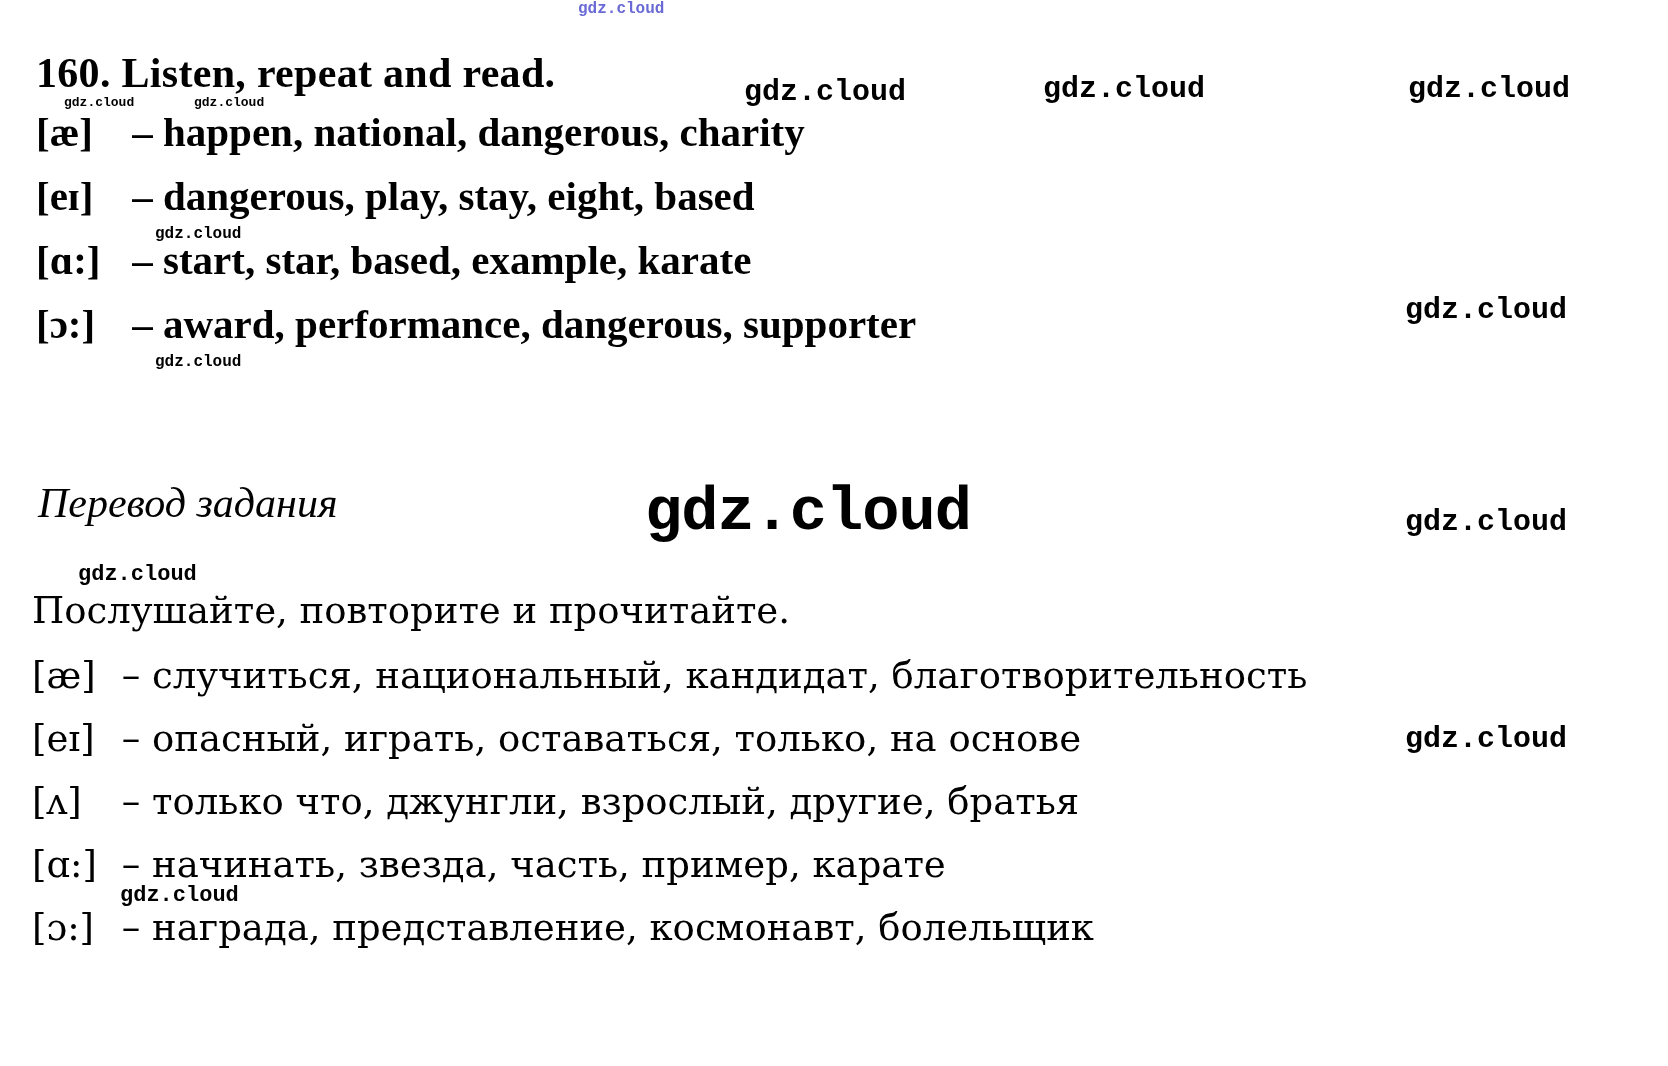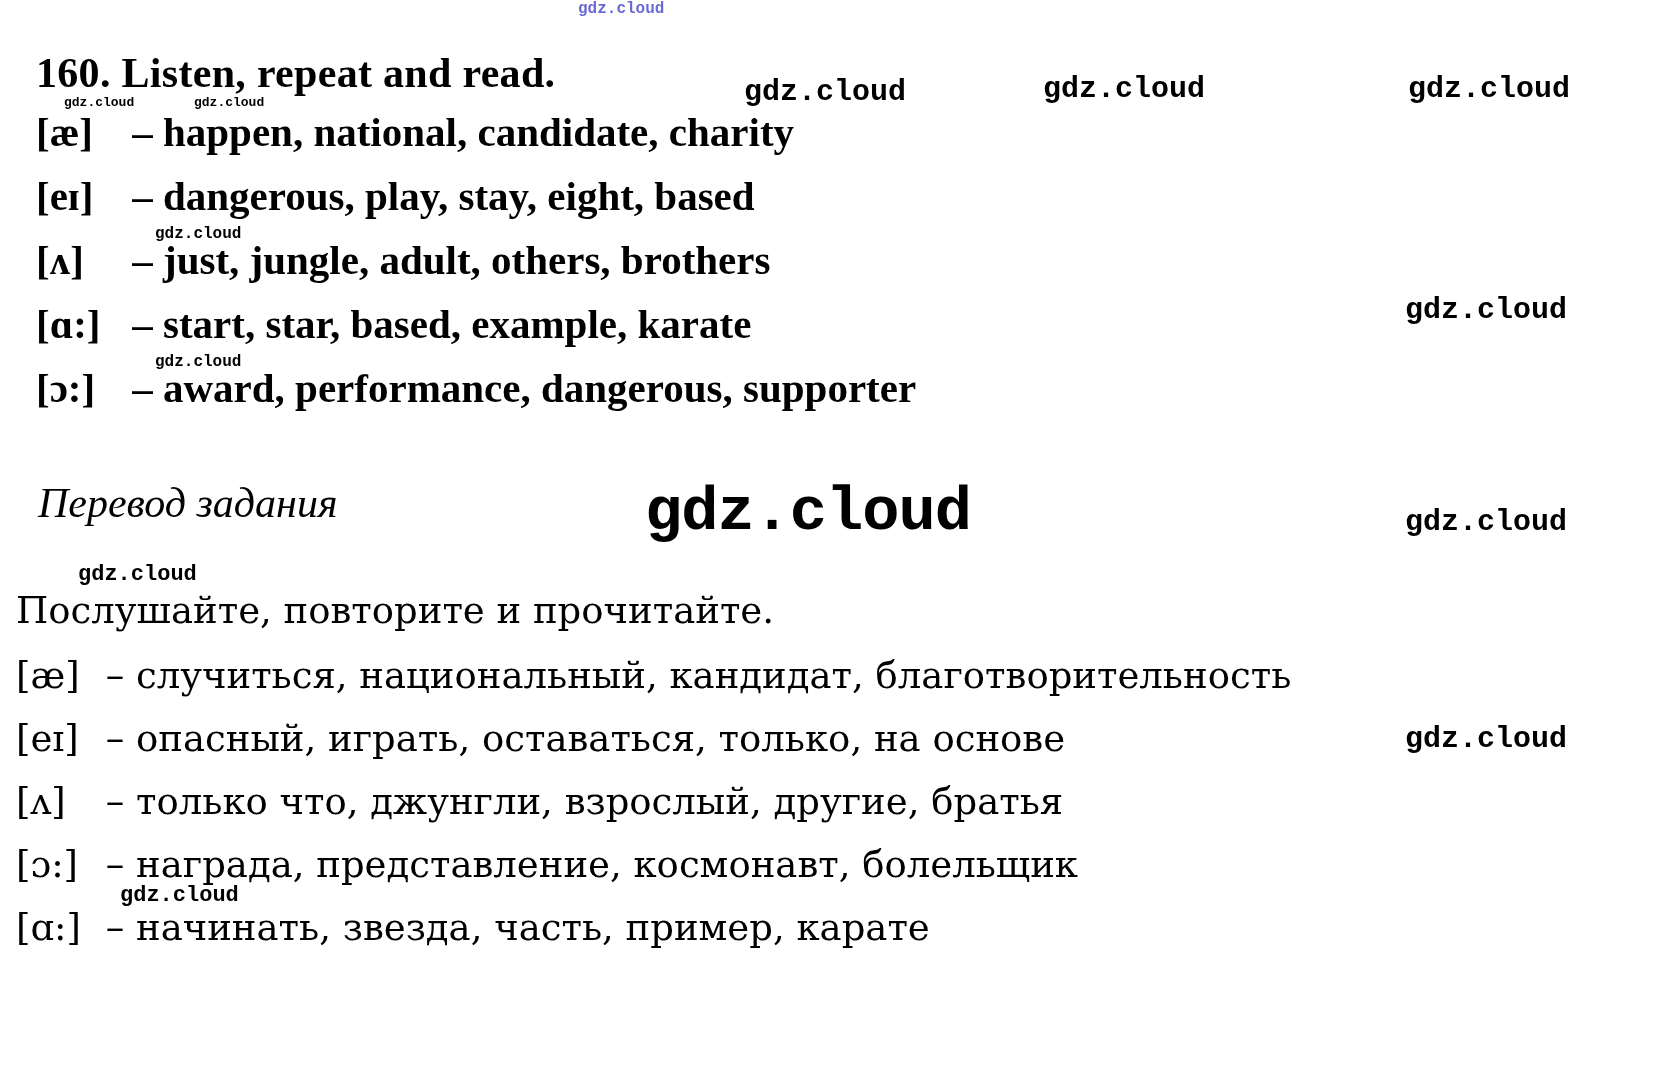--- a/index.html
+++ b/index.html
@@ -73,21 +73,21 @@
     font-style: italic;
     font-size: 42px;
     line-height: 52px;
     white-space: nowrap;
     text-align: right;
   }
 
   
   .ru-block {
     position: absolute;
-    left: 16px;
+    left: 32px;
     top: 578px;
     width: 1620px;
   }
   .ru-line {
     font-family: "DejaVu Serif", serif;
     font-size: 37px;
     line-height: 63px;
     white-space: nowrap;
   }
   .ru-line.first {
@@ -120,31 +120,26 @@
 
 <div class="en-block">
   <div class="en-title">
     <span>160.</span>
     <span>Listen, repeat and read.</span>
   </div>
 
   <div class="en-line">
     <span class="ipa">[æ]</span>
     <span>–</span>
-    <span>happen, national, candidate, charity</span>
+    <span>happen, national, dangerous, charity</span>
   </div>
   <div class="en-line">
     <span class="ipa">[eɪ]</span>
     <span>–</span>
     <span>dangerous, play, stay, eight, based</span>
-  </div>
-  <div class="en-line">
-    <span class="ipa">[ʌ]</span>
-    <span>–</span>
-    <span> just, jungle, adult, others, brothers</span>
   </div>
   <div class="en-line">
     <span class="ipa">[ɑ:]</span>
     <span>–</span>
     <span>start, star, based, example, karate</span>
   </div>
   <div class="en-line">
     <span class="ipa">[ɔ:]</span>
     <span>–</span>
     <span>award, performance, dangerous, supporter</span>
@@ -165,22 +160,22 @@
     <span class="ipa">[eɪ]</span>
     <span>–</span>
     <span>опасный, играть, оставаться, только, на основе</span>
   </div>
   <div class="ru-line">
     <span class="ipa">[ʌ]</span>
     <span>–</span>
     <span>только что, джунгли, взрослый, другие, братья</span>
   </div>
   <div class="ru-line">
+    <span class="ipa">[ɑ:]</span>
+    <span>–</span>
+    <span>начинать, звезда, часть, пример, карате</span>
+  </div>
+  <div class="ru-line">
     <span class="ipa">[ɔ:]</span>
     <span>–</span>
     <span>награда, представление, космонавт, болельщик</span>
   </div>
-  <div class="ru-line">
-    <span class="ipa">[ɑ:]</span>
-    <span>–</span>
-    <span>начинать, звезда, часть, пример, карате</span>
-  </div>
 </div>
 
 </body></html>

